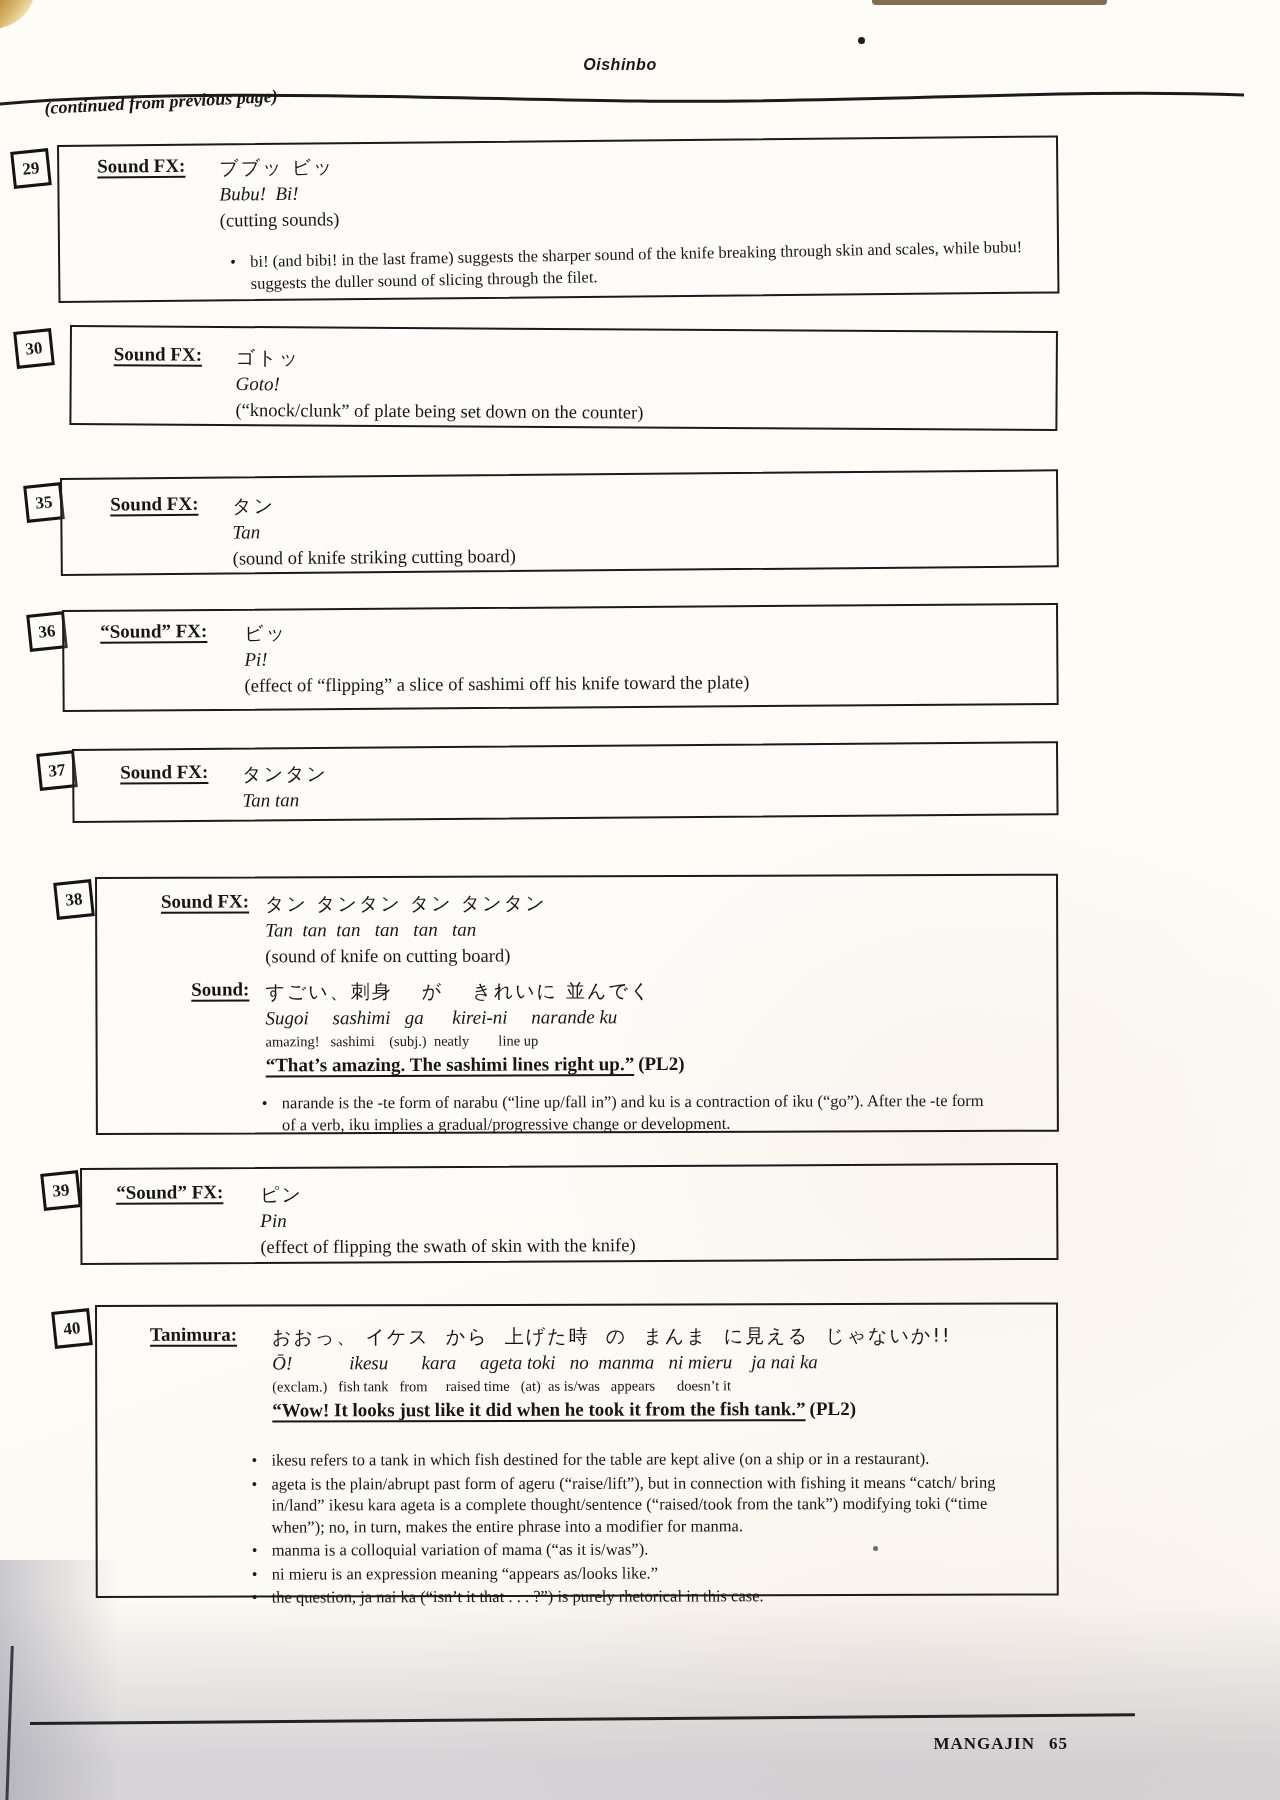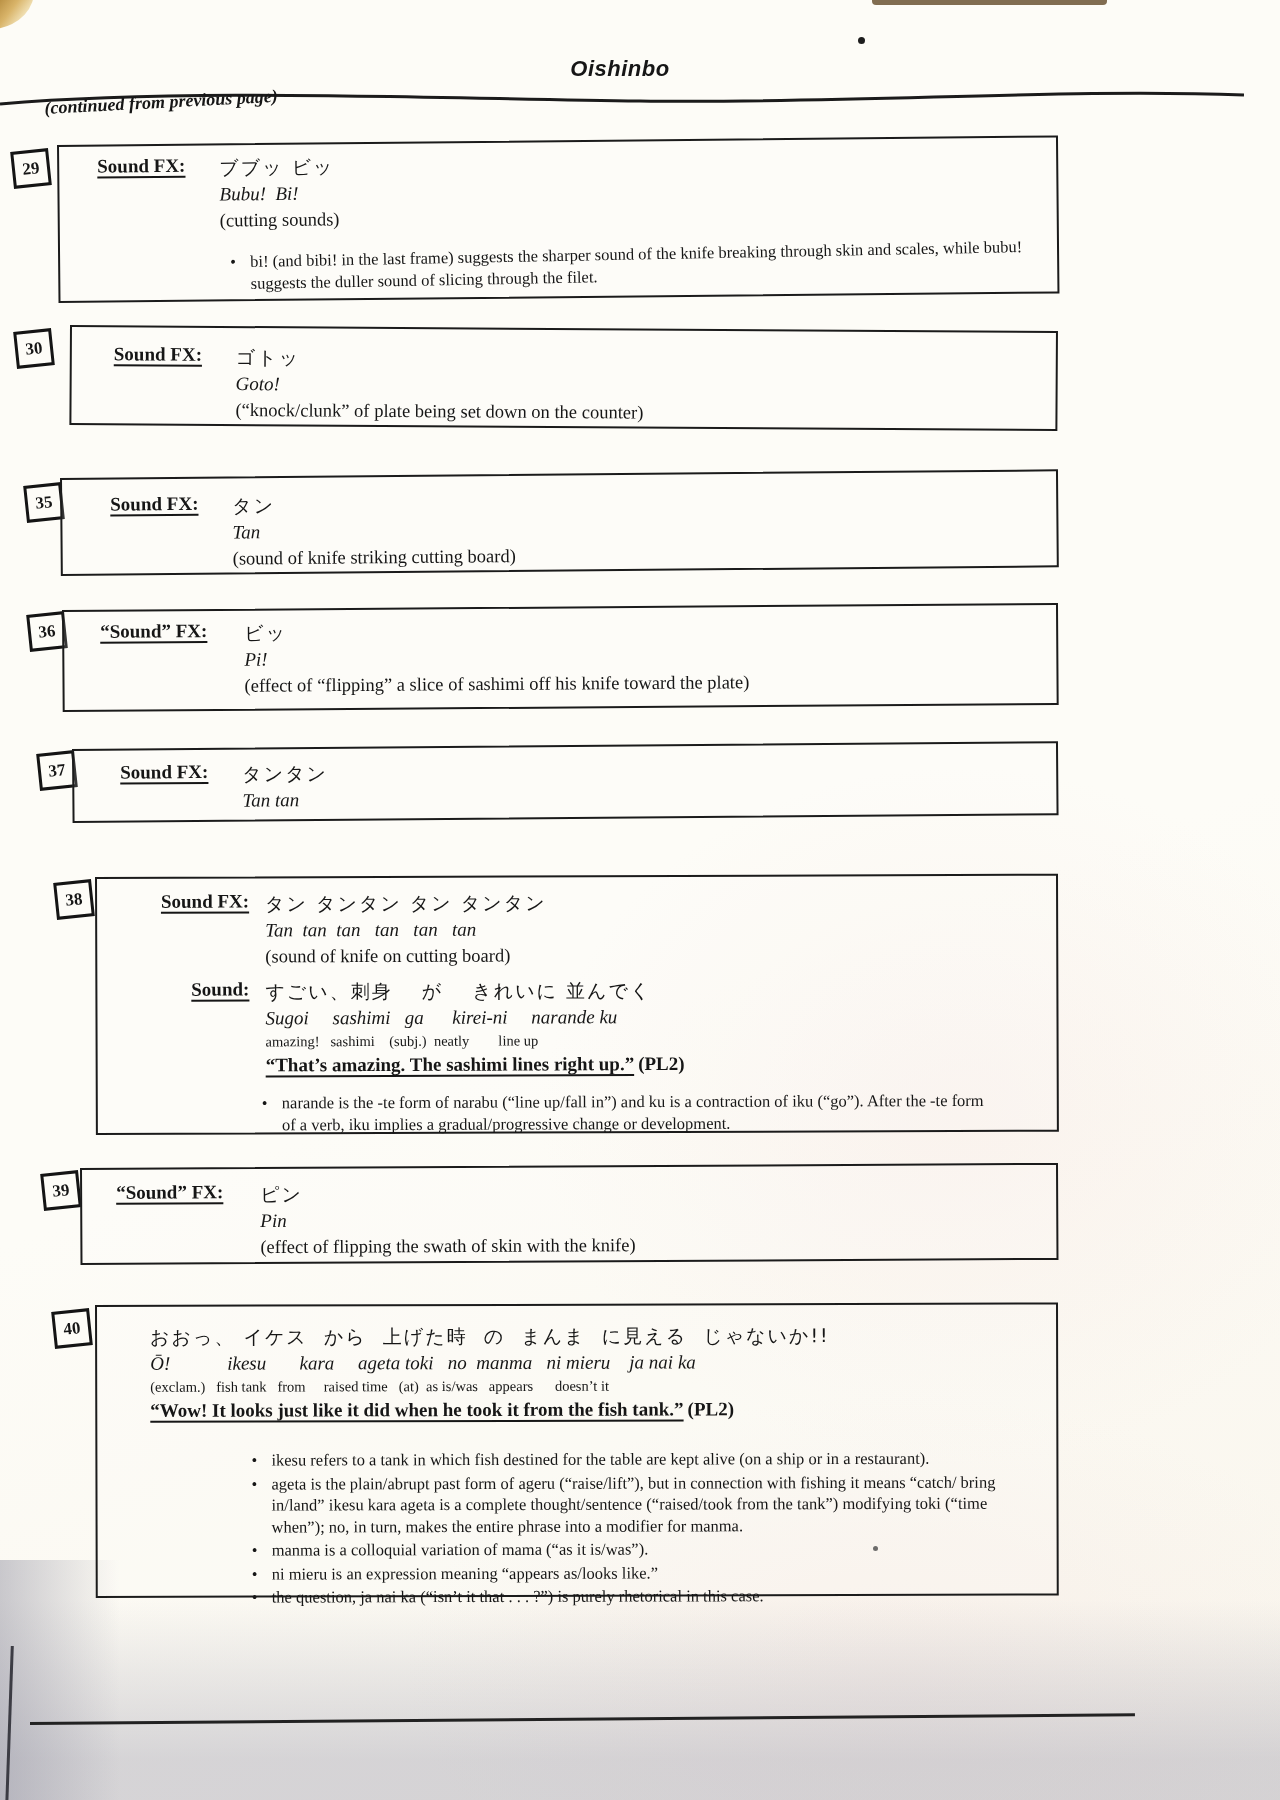--- a/index.html
+++ b/index.html
@@ -22,21 +22,21 @@
   .dot1{position:absolute;left:858px;top:37px;width:7px;height:7px;border-radius:50%;background:#1d1d1d;}
   .dot2{position:absolute;left:873px;top:1546px;width:5px;height:5px;border-radius:50%;background:#2a2a2a;opacity:.8;}
   .bottom-shadow{position:absolute;left:0;top:1600px;width:1280px;height:200px;
     background:linear-gradient(to bottom,rgba(176,176,190,0),rgba(168,168,182,.45) 80%);}
   .left-shadow{position:absolute;left:0;top:1560px;width:120px;height:240px;
     background:linear-gradient(to right,rgba(150,150,165,.50),rgba(150,150,165,0));}
   .edge-line{position:absolute;left:8px;top:1646px;width:3px;height:160px;background:#3c3c44;transform:rotate(2deg);}
 
   
   .title{position:absolute;left:0;top:56px;width:1240px;text-align:center;
-    font-family:"Liberation Sans",sans-serif;font-style:italic;font-weight:600;font-size:22px;letter-spacing:.5px;}
+    font-family:"Liberation Sans",sans-serif;font-style:italic;font-weight:600;font-size:16px;letter-spacing:.5px;}
   .title-rule{position:absolute;left:0;top:84px;}
   .continued{position:absolute;left:44px;top:98px;font-style:italic;font-weight:600;font-size:18px;transform:rotate(-3deg);transform-origin:left top;}
   .footer-rule{position:absolute;left:30px;top:1722px;width:1105px;height:2.5px;background:#222;transform:rotate(-0.45deg);transform-origin:left center;}
   .footer{position:absolute;left:0;top:1734px;width:1068px;text-align:right;font-weight:bold;font-size:17px;letter-spacing:1px;}
   .footer .pgnum{margin-left:14px;}
 
   
   .panel{position:absolute;box-sizing:border-box;border:2.5px solid #1b1b1b;transform-origin:left top;
     background:rgba(255,255,255,.15);}
   .badge{position:absolute;box-sizing:border-box;width:38px;height:37px;border:3px solid #141414;
@@ -168,31 +168,35 @@
         <div class="jp">ピン</div>
         <div class="rom">Pin</div>
         <div class="gls">(effect of flipping the swath of skin with the knife)</div>
       </div>
     </div>
   </article>
 
   <div class="badge" style="left:53px;top:1310px">40</div>
   <article class="panel" style="left:95px;top:1305px;width:963px;height:293px;padding:17px 14px 8px 53px;transform:rotate(-0.15deg)">
     <div class="row" style="grid-template-columns:100px 1fr;column-gap:22px;">
+      <span class="lbl">Tanimura:</span>
       <div>
         <div class="jp">おおっ、 イケス  から  上げた時  の  まんま  に見える  じゃないか!!</div>
         <div class="rom">Ō!            ikesu       kara     ageta toki   no  manma   ni mieru    ja nai ka</div>
         <div class="wg">(exclam.)   fish tank   from     raised time   (at)  as is/was   appears      doesn’t it</div>
         <div class="tr"><span class="q">“Wow! It looks just like it did when he took it from the fish tank.”</span><span class="pl">(PL2)</span></div>
       </div>
     </div>
     <div class="notes" style="margin-left:97px;max-width:775px;margin-top:26px;">
       <div class="note">ikesu refers to a tank in which fish destined for the table are kept alive (on a ship or in a restaurant).</div>
       <div class="note">ageta is the plain/abrupt past form of ageru (“raise/lift”), but in connection with fishing it means “catch/ bring in/land” ikesu kara ageta is a complete thought/sentence (“raised/took from the tank”) modifying toki (“time when”); no, in turn, makes the entire phrase into a modifier for manma.</div>
       <div class="note">manma is a colloquial variation of mama (“as it is/was”).</div>
       <div class="note">ni mieru is an expression meaning “appears as/looks like.”</div>
       <div class="note">the question, ja nai ka (“isn’t it that . . . ?”) is purely rhetorical in this case.</div>
     </div>
   </article>
 
   <div class="footer-rule"></div>
+  <div class="footer">
+    <span>MANGAJIN</span><span class="pgnum">65</span>
+  </div>
 
 </div>
 
 </body></html>

